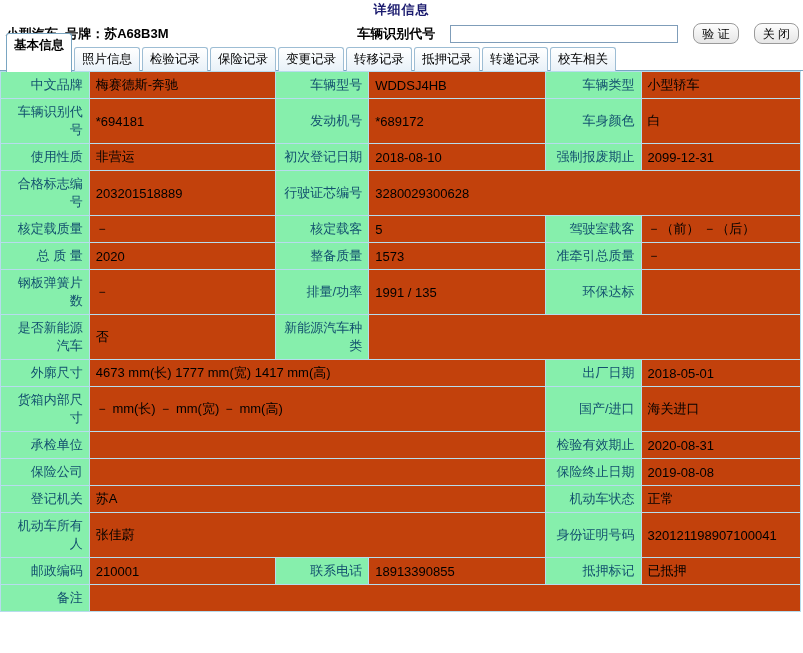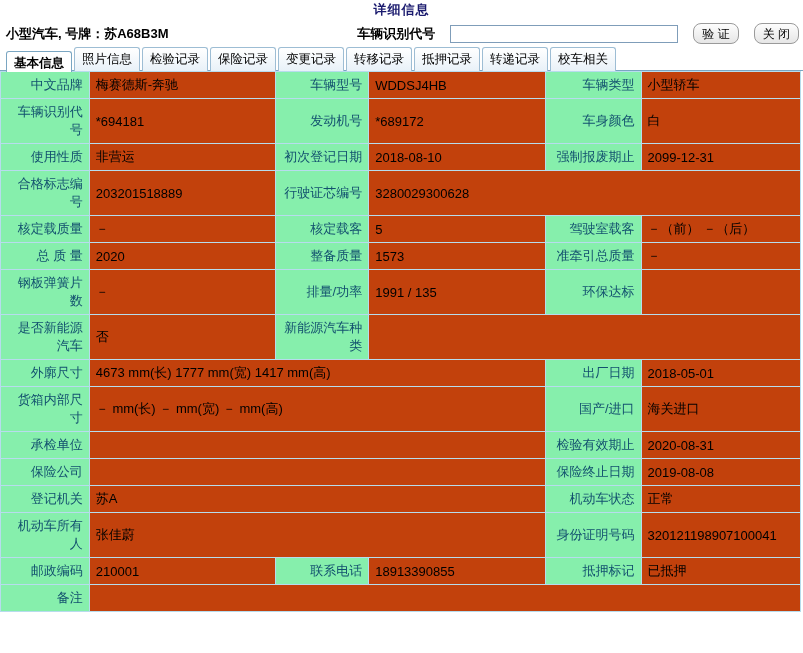--- a/index.html
+++ b/index.html
@@ -88,21 +88,21 @@
     cursor: pointer;
     position: relative;
     top: 1px;
     white-space: nowrap;
   }
   .tab.active {
     background: #ffffff;
     font-weight: bold;
     border-color: #7aa6c2;
     top: 2px;
-    padding-bottom: 0;
+    padding-bottom: 18px;
   }
   table.detail {
     border-collapse: collapse;
     width: 801px;
     margin: 0;
     table-layout: fixed;
   }
   table.detail td {
     border: 1px solid #b7dced;
     font-size: 13px;

